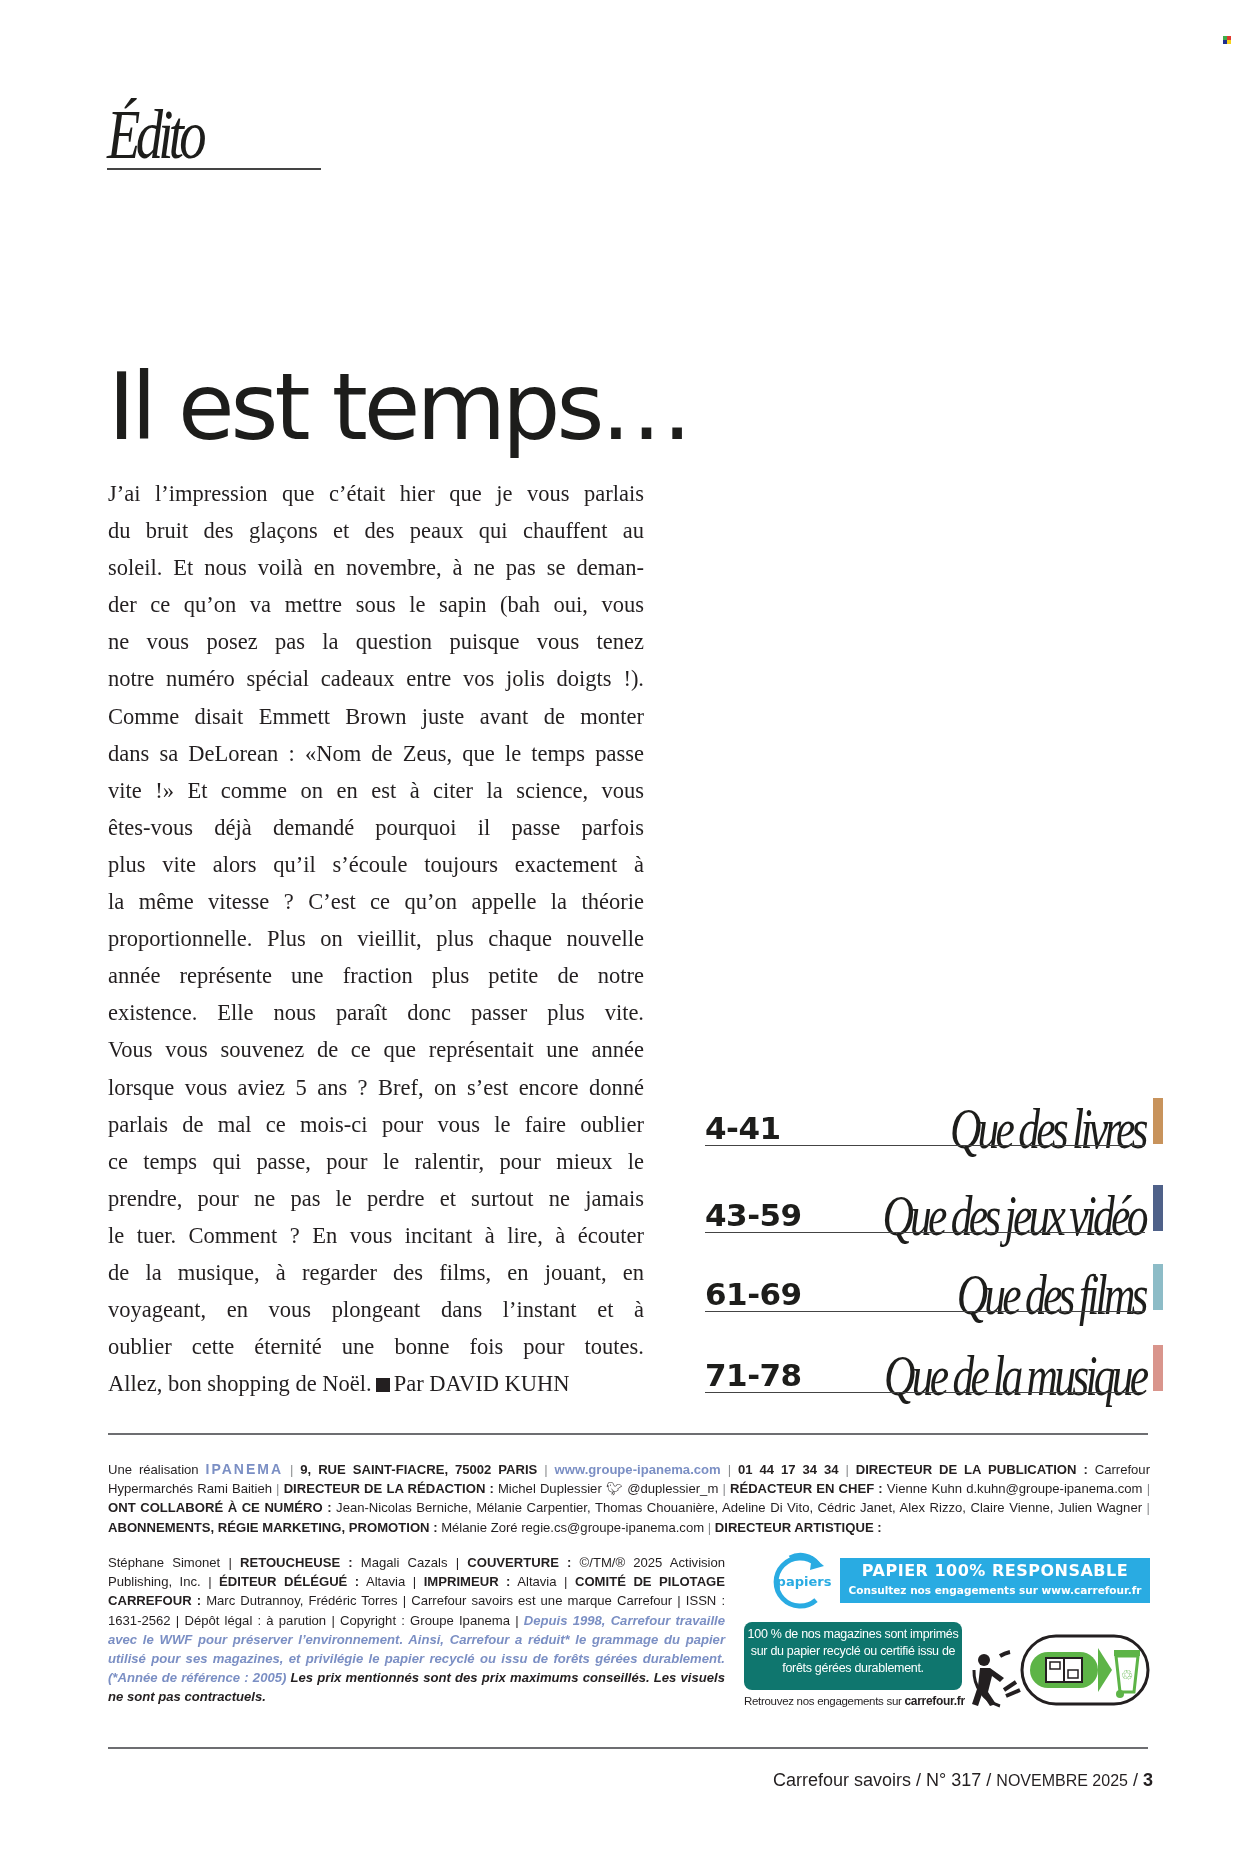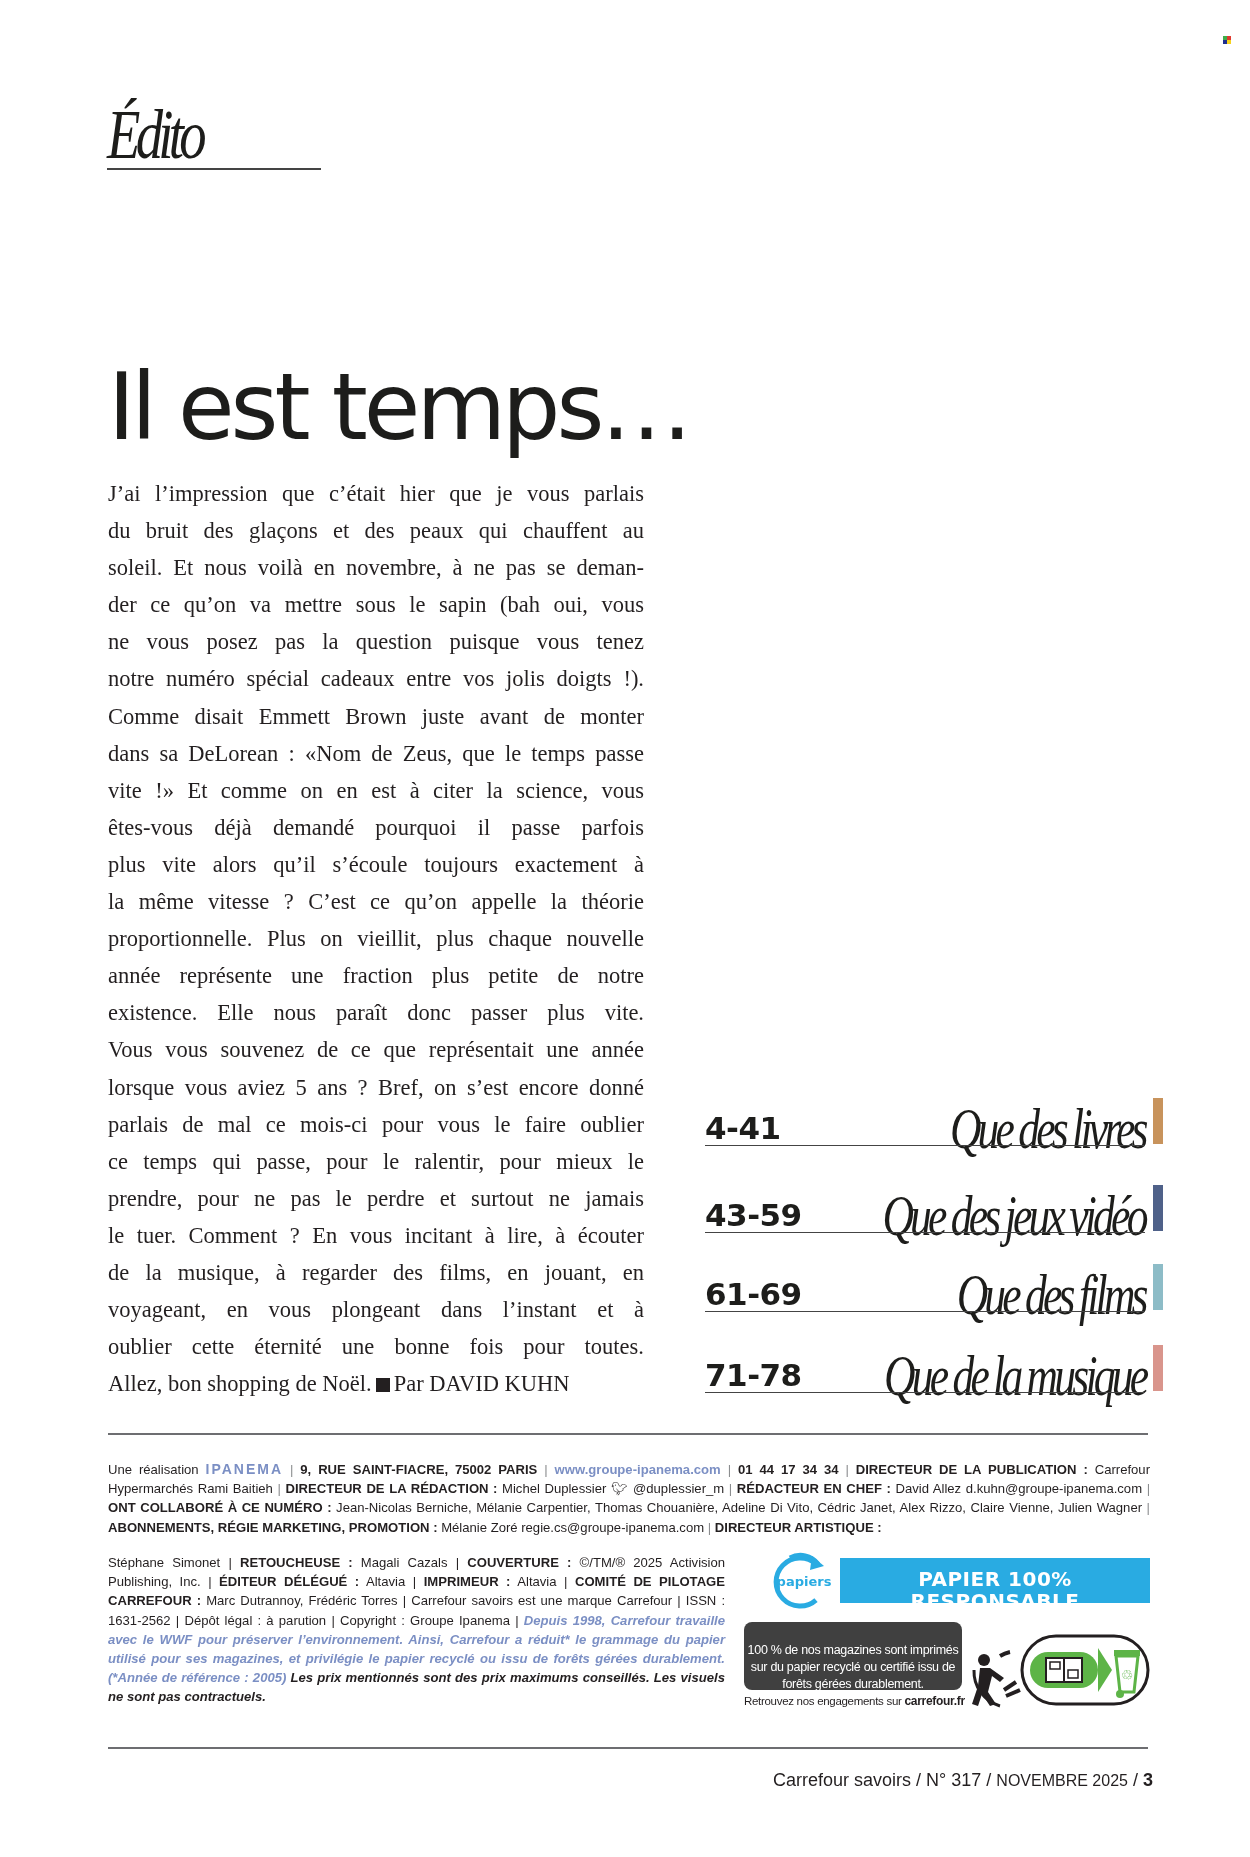--- a/index.html
+++ b/index.html
@@ -39,23 +39,23 @@
   .credits .sep { color:#8a8c8e; }
   .credits .ipanema { color:#7b8fc4; font-weight:bold; letter-spacing:2px; font-size:14px; }
   .credits .site { color:#7b8fc4; font-weight:bold; }
   .credits-left { left:108px; top:1556px; width:617px; font-family:Liberation Sans, sans-serif; font-size:13.1px; line-height:19.2px; color:#231f20; text-align:justify; }
   .credits-left .wwf { color:#7b8fc4; font-style:italic; font-weight:bold; }
   .credits-left .legal { font-style:italic; font-weight:bold; color:#231f20; }
 
   
   .papiers-logo { left:768px; top:1552px; width:72px; height:58px; }
   .papiers-banner { left:840px; top:1558px; width:310px; height:45px; background:#29abe2; color:#fff; text-align:center; font-family:"DejaVu Sans", sans-serif; }
-  .papiers-banner .t1 { font-weight:bold; font-size:20px; letter-spacing:0.5px; line-height:22px; padding-top:10px; }
+  .papiers-banner .t1 { font-weight:bold; font-size:16px; letter-spacing:0.5px; line-height:22px; padding-top:2px; }
   .papiers-banner .t2 { font-size:10.5px; line-height:16px; font-weight:bold; }
-  .green-box { left:744px; top:1622px; width:218px; height:68px; background:#404040; border-radius:8px; color:#fff; font-family:"Liberation Sans", sans-serif; font-size:12.5px; line-height:17px; text-align:center; padding-top:20px; box-sizing:border-box; letter-spacing:-0.3px; }
+  .green-box { left:744px; top:1622px; width:218px; height:68px; background:#0f766e; border-radius:8px; color:#fff; font-family:"Liberation Sans", sans-serif; font-size:12.5px; line-height:17px; text-align:center; padding-top:4px; box-sizing:border-box; letter-spacing:-0.3px; }
   .green-caption { left:744px; top:1694px; width:230px; font-family:"Liberation Sans", sans-serif; font-size:11.5px; line-height:14px; color:#231f20; letter-spacing:-0.3px; white-space:nowrap; }
   .green-caption b { font-size:12px; }
   .triman { left:970px; top:1630px; width:180px; height:80px; }
 
   
   .folio { right:97px; top:1770px; font-family:"Liberation Sans", sans-serif; font-size:18px; color:#231f20; white-space:nowrap; }
   .folio .small { font-size:16px; }
   .folio b { font-weight:bold; }
 </style>
 </head>
@@ -140,21 +140,21 @@
   <span class="sep">|</span>
   <b>DIRECTEUR DE LA PUBLICATION :</b>
   <span>Carrefour Hypermarchés Rami Baitieh</span>
   <span class="sep">|</span>
   <b>DIRECTEUR DE LA RÉDACTION :</b>
   <span>Michel Duplessier</span>
   <span>🐦︎</span>
   <span>@duplessier_m</span>
   <span class="sep">|</span>
   <b>RÉDACTEUR EN CHEF :</b>
-  <span>David Allez d.kuhn@groupe-ipanema.com</span>
+  <span>Vienne Kuhn d.kuhn@groupe-ipanema.com</span>
   <span class="sep">|</span>
   <b>ONT COLLABORÉ À CE NUMÉRO :</b>
   <span>Jean-Nicolas Berniche, Mélanie Carpentier, Thomas Chouanière, Adeline Di Vito, Cédric Janet, Alex Rizzo, Claire Vienne, Julien Wagner</span>
   <span class="sep">|</span>
   <b>ABONNEMENTS, RÉGIE MARKETING, PROMOTION :</b>
   <span>Mélanie Zoré regie.cs@groupe-ipanema.com</span>
   <span class="sep">|</span>
   <b>DIRECTEUR ARTISTIQUE :</b>
 </div>
 

